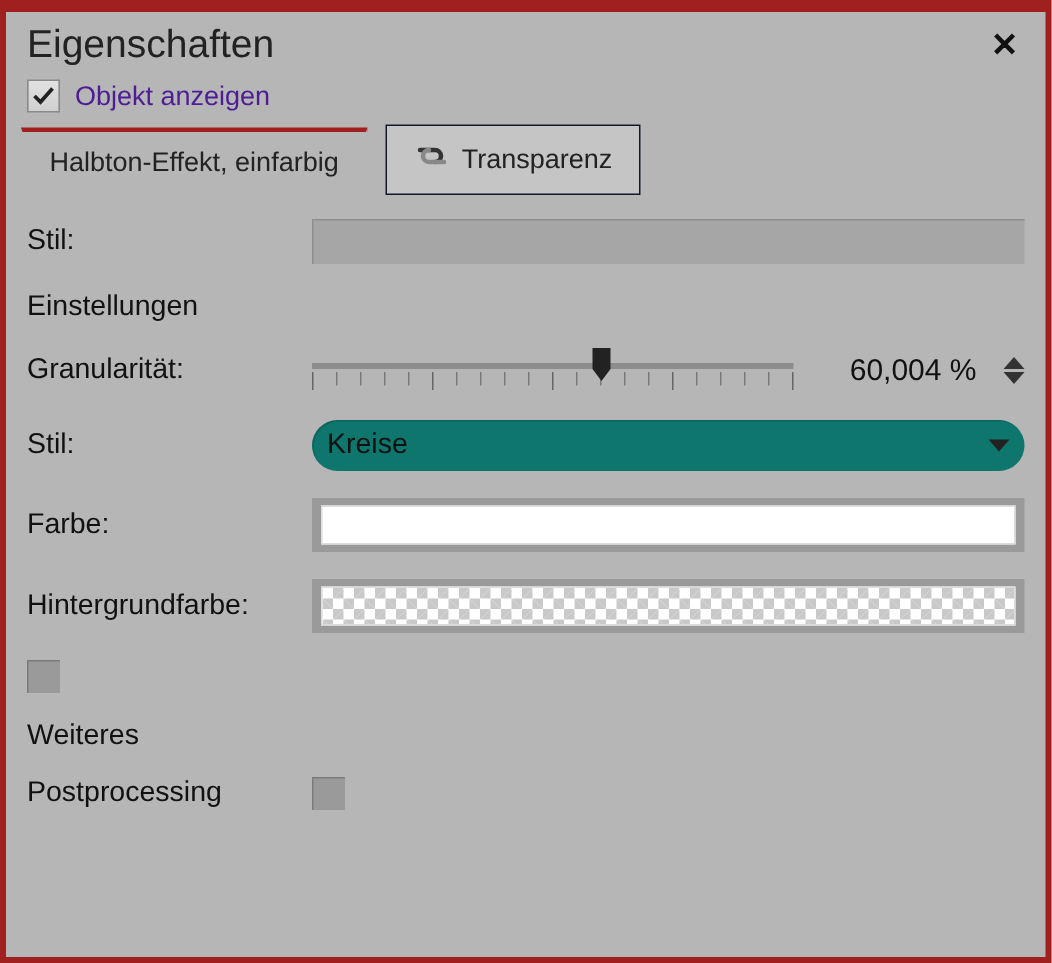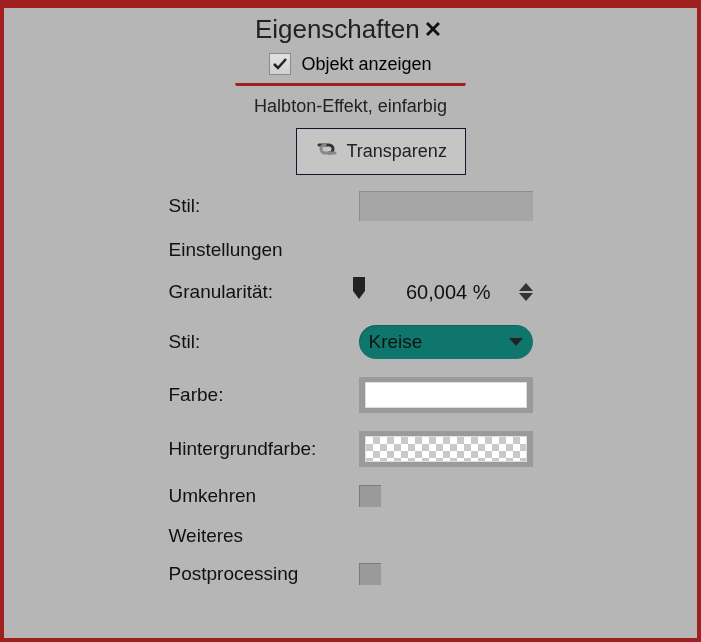--- a/index.html
+++ b/index.html
@@ -11,21 +11,20 @@
     overflow: hidden;
   }
   .frame {
     width: 701px;
     height: 642px;
     border: 4px solid #a01f1f;
     border-top-width: 8px;
     background: #b6b6b6;
     display: flex;
     flex-direction: column;
-    align-items: center;
   }
   .header {
     display: flex;
     align-items: center;
     justify-content: space-between;
     padding: 6px 14px 6px 14px;
   }
   .header h1 {
     font-size: 26px;
     font-weight: 400;
@@ -36,39 +35,38 @@
     font-weight: 700;
     color: #111;
     cursor: pointer;
     padding: 0 4px;
   }
   .show-row {
     display: flex;
     align-items: center;
     gap: 10px;
     padding: 2px 14px 8px 14px;
-    color: #000000;
+    color: #4c1d95;
     font-size: 18px;
   }
   .cbox {
     width: 22px;
     height: 22px;
     background: linear-gradient(#e2e2e2,#cfcfcf);
     border: 1px solid #8a8a8a;
     display: inline-flex;
     align-items: center;
     justify-content: center;
   }
   .cbox svg { width: 16px; height: 16px; }
   .tabbar {
     display: flex;
     align-items: flex-end;
     padding: 0 10px;
-    gap: 0;
-    flex-direction: column;
+    gap: 12px;
   }
   .tab {
     padding: 10px 18px 10px 18px;
     font-size: 18px;
     color: #222;
     display: flex;
     align-items: center;
     gap: 8px;
     background: #c5c5c5;
     border: 1px solid #0f172a;
@@ -103,21 +101,21 @@
   .textfield {
     flex: 1;
     height: 30px;
     background: #a6a6a6;
     box-shadow: inset 1px 1px 0 rgba(0,0,0,.15);
   }
   .slider-wrap {
     flex: 1;
     display: flex;
     align-items: center;
-    gap: 22px;
+    gap: 12px;
   }
   .slider {
     flex: 1;
     position: relative;
     height: 30px;
   }
   .track {
     position: absolute;
     left: 0; right: 0; top: 10px;
     height: 4px;
@@ -316,21 +314,20 @@
     </div>
 
     <div class="row">
       <div class="lbl">Hintergrundfarbe:</div>
       <div class="colorbox-wrap">
         <div class="colorbox checker"></div>
       </div>
     </div>
 
     <div class="row">
-      <div class="lbl">Umkehren</div>
       <div class="smallcheck"></div>
     </div>
 
     <div class="section">Weiteres</div>
 
     <div class="row">
       <div class="lbl">Postprocessing</div>
       <div class="smallcheck"></div>
     </div>
 

